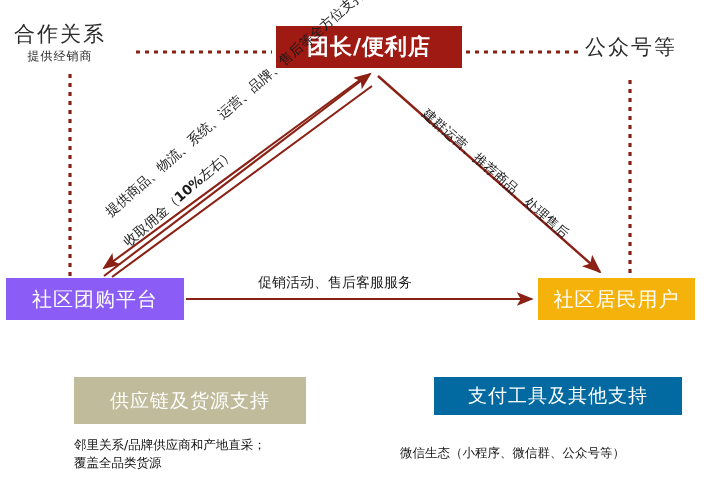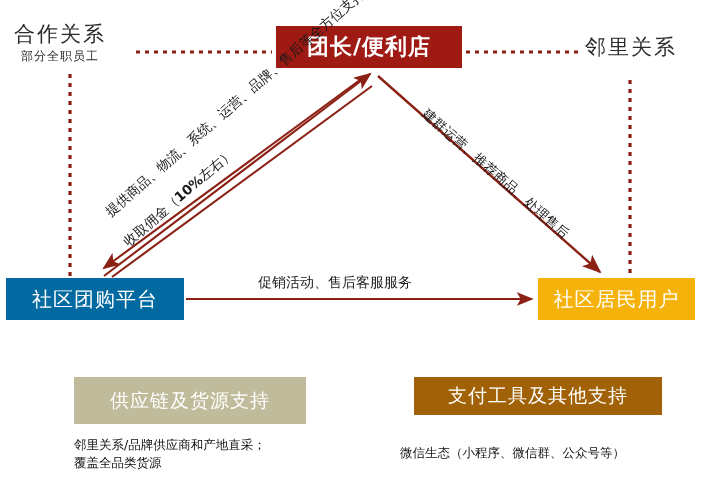--- a/index.html
+++ b/index.html
@@ -76,21 +76,21 @@
     background: #9e1a13;
     font-size: 22px;
     letter-spacing: 1px;
     font-weight: bold;
   }
   #box-platform {
     left: 6px;
     top: 278px;
     width: 178px;
     height: 42px;
-    background: #0369a1;
+    background: #8b5cf6;
     font-size: 20px;
     letter-spacing: 1px;
   }
   #box-residents {
     left: 538px;
     top: 278px;
     width: 157px;
     height: 42px;
     background: #f5b20a;
     font-size: 20px;
@@ -99,25 +99,25 @@
   #box-supply {
     left: 74px;
     top: 377px;
     width: 232px;
     height: 47px;
     background: #c0bc9b;
     font-size: 19px;
     letter-spacing: 1px;
   }
   #box-payment {
-    left: 414px;
+    left: 434px;
     top: 377px;
     width: 248px;
     height: 38px;
-    background: #a16207;
+    background: #0369a1;
     font-size: 19px;
     letter-spacing: 1px;
   }
 
   
   .diag {
     position: absolute;
     color: #1a1a1a;
     white-space: nowrap;
     transform-origin: left center;
@@ -189,23 +189,23 @@
 
     <line x1="104" y1="276" x2="370" y2="74" stroke="#8b2014" stroke-width="2.1" marker-end="url(#ah2)"></line>
 
     <line x1="378" y1="76" x2="600" y2="272" stroke="#8b2014" stroke-width="2.4" marker-end="url(#ah)"></line>
 
     <line x1="186" y1="299" x2="532" y2="299" stroke="#8b2014" stroke-width="2.1" marker-end="url(#ah)"></line>
   </svg>
 
   <div class="hdr-left">
     <div class="main">合作关系</div>
-    <div class="sub">部分全职员工</div>
+    <div class="sub">提供经销商</div>
   </div>
-  <div class="hdr-right">邻里关系</div>
+  <div class="hdr-right">公众号等</div>
 
   <div class="box" id="box-leader">团长/便利店</div>
   <div class="box" id="box-platform">社区团购平台</div>
   <div class="box" id="box-residents">社区居民用户</div>
   <div class="box" id="box-supply">供应链及货源支持</div>
   <div class="box" id="box-payment">支付工具及其他支持</div>
 
   <div class="diag" id="lbl-left-top">提供商品、物流、系统、运营、品牌、售后等全方位支持</div>
   <div class="diag" id="lbl-left-bottom">收取佣金（<b>10%</b>左右）</div>
   <div class="diag" id="lbl-right">建群运营、推荐商品、处理售后</div>

